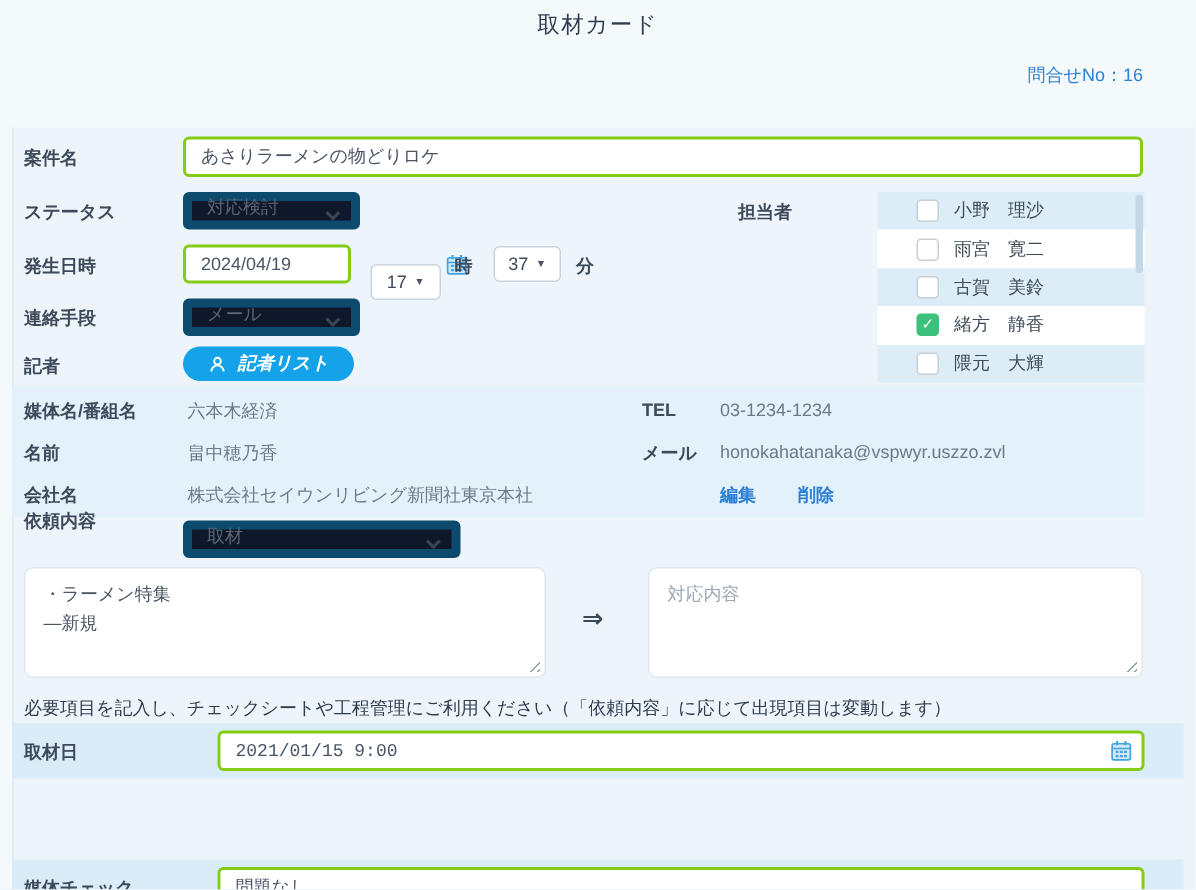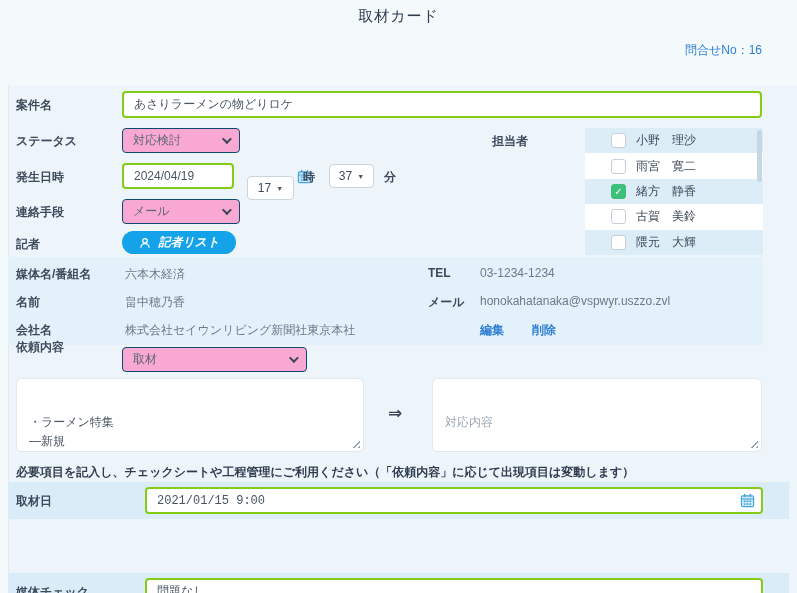--- a/index.html
+++ b/index.html
@@ -24,22 +24,22 @@
 
   .text-field {
     position:absolute; background:#fff; border:2px solid #84cc16; border-radius:4px;
     display:flex; align-items:center; padding:0 10px;
   }
   .text-field input {
     border:none; outline:none; background:transparent; flex:1;
     font-family:inherit; font-size:12px; color:#495564; padding:0;
   }
   .sel {
-    position:absolute; background:#f9a8d4; border:1px solid #0c4a6e; border-radius:4px;
-    display:flex; align-items:center; padding:0 10px; cursor:pointer;
+    position:absolute; background:#0f172a; border:6px solid #0c4a6e; border-radius:4px;
+    display:flex; align-items:flex-end; padding:0 10px; cursor:pointer;
   }
   .sel .sel-text { flex:1; color:#5a6672; font-size:12px; }
   .chev {
     width:7px; height:7px; border-right:2px solid #3a4654; border-bottom:2px solid #3a4654;
     transform:rotate(45deg) translateY(-2px); margin-left:6px;
   }
   .mini-sel {
     position:absolute; background:#fff; border:1px solid #c9d4dc; border-radius:4px;
     display:flex; align-items:center; justify-content:center; gap:5px; cursor:pointer;
     font-size:12px; color:#3f4b59;
@@ -69,31 +69,31 @@
   }
 
   .contact-block { position:absolute; left:8px; top:257px; width:755px; height:88px; background:#e3f1fa; }
   .c-lbl { position:absolute; font-weight:600; color:#3d4a5c; }
   .c-val { position:absolute; color:#6d7a88; }
   .c-link { position:absolute; color:#2f80d4; font-weight:600; cursor:pointer; text-decoration:none; }
 
   .ta-wrap { position:absolute; background:#fff; border:1px solid #e0e8ee; border-radius:6px; }
   .ta-wrap textarea {
     width:100%; height:100%; border:none; outline:none; resize:none; background:transparent;
-    font-family:inherit; font-size:12px; color:#4a5664; padding:8px 12px; line-height:1.6;margin-top:26px;
+    font-family:inherit; font-size:12px; color:#4a5664; padding:8px 12px; line-height:1.6;
   }
   .ta-wrap textarea::placeholder { color:#9aa7b3; }
   .resize-handle {
     position:absolute; right:3px; bottom:3px; width:10px; height:10px;
     background:repeating-linear-gradient(135deg, transparent 0 2.2px, #93a2af 2.2px 3.4px);
     clip-path:polygon(100% 0, 100% 100%, 0 100%); cursor:nwse-resize;
   }
   .big-arrow { position:absolute; font-size:17px; font-weight:bold; color:#3a4755; }
 
-  .note { position:absolute; left:16px; top:464px; font-weight:bold; color:#2f3c50; font-size:12px; }
+  .note { position:absolute; left:16px; top:464px; font-weight:normal; color:#2f3c50; font-size:12px; }
 
   .band { position:absolute; left:8px; width:781px; height:37px; background:#d9ecf8; }
   .band .lbl-in { position:absolute; left:8px; top:11px; font-weight:600; color:#3d4a5c; }
   .band .text-field { left:137px; top:5px; width:618px; height:27px; }
 
   .cal-icon { flex:0 0 auto; margin-left:8px; display:block; cursor:pointer; }
 </style>
 </head>
 <body>
 
@@ -118,26 +118,26 @@
   <div class="member-list">
     <div class="member-row">
       <span class="cbx"></span>
       <span class="member-name">小野　理沙</span>
     </div>
     <div class="member-row">
       <span class="cbx"></span>
       <span class="member-name">雨宮　寛二</span>
     </div>
     <div class="member-row">
+      <span class="cbx"></span>
+      <span class="member-name">古賀　美鈴</span>
+    </div>
+    <div class="member-row">
       <span class="cbx checked"></span>
       <span class="member-name">緒方　静香</span>
-    </div>
-    <div class="member-row">
-      <span class="cbx"></span>
-      <span class="member-name">古賀　美鈴</span>
     </div>
     <div class="member-row">
       <span class="cbx"></span>
       <span class="member-name">隈元　大輝</span>
     </div>
     <div class="list-scrollbar"></div>
   </div>
 
   <div class="lbl" style="left:16px; top:169px;">発生日時</div>
   <div class="text-field" style="left:122px; top:163px; width:112px; height:26px; padding-right:6px;">

